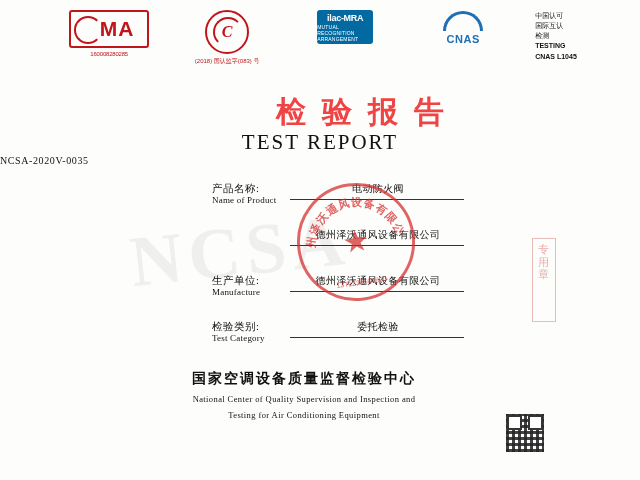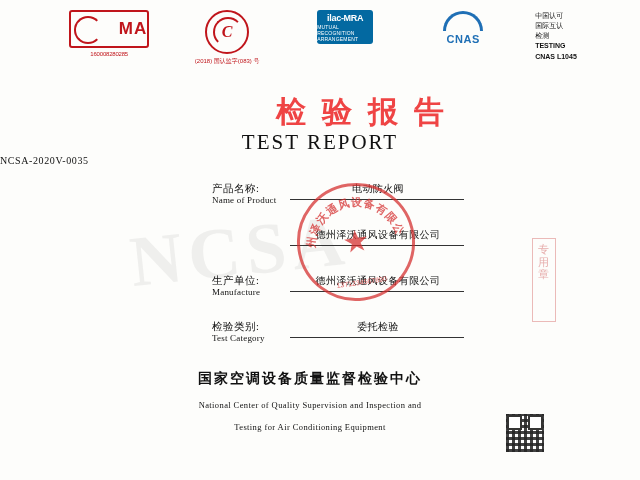--- a/index.html
+++ b/index.html
@@ -42,25 +42,25 @@
     width: 92px;
   }
 
   
   .ma-mark {
     width: 76px; height: 34px;
     border: 2px solid #c0151b;
     border-radius: 3px;
     display: flex;
     align-items: center;
-    justify-content: flex-end;
+    justify-content: center;
     color: #c0151b;
     font-family: "Liberation Sans", sans-serif;
     font-weight: bold;
-    font-size: 17px;
+    font-size: 21px;
     letter-spacing: 1px;
     position: relative;
     overflow: hidden;
   }
   .ma-mark .c-arc {
     position: absolute;
     left: 3px; top: 4px;
     width: 24px; height: 24px;
     border: 2.5px solid #c0151b;
     border-radius: 50%;
@@ -246,36 +246,36 @@
     position: absolute;
     left: 78px;
     top: 17px;
     width: 174px;
     border-bottom: 1px solid #333;
   }
 
   
   .footer {
     position: absolute;
-    left: 8px;
+    left: 2px;
     top: 370px;
     width: 604px;
     text-align: center;
   }
   .footer-cn {
     font-size: 14px;
     font-weight: bold;
     letter-spacing: 2px;
     color: #111;
   }
   .footer-en1, .footer-en2 {
     font-size: 8.5px;
     letter-spacing: 0.4px;
     color: #111;
-    margin-top: 12px;
+    margin-top: 6px;
   }
   .footer-en2 { }
 
   
   .stamp {
     position: absolute;
     left: 297px;
     top: 183px;
     width: 112px;
     height: 112px;

